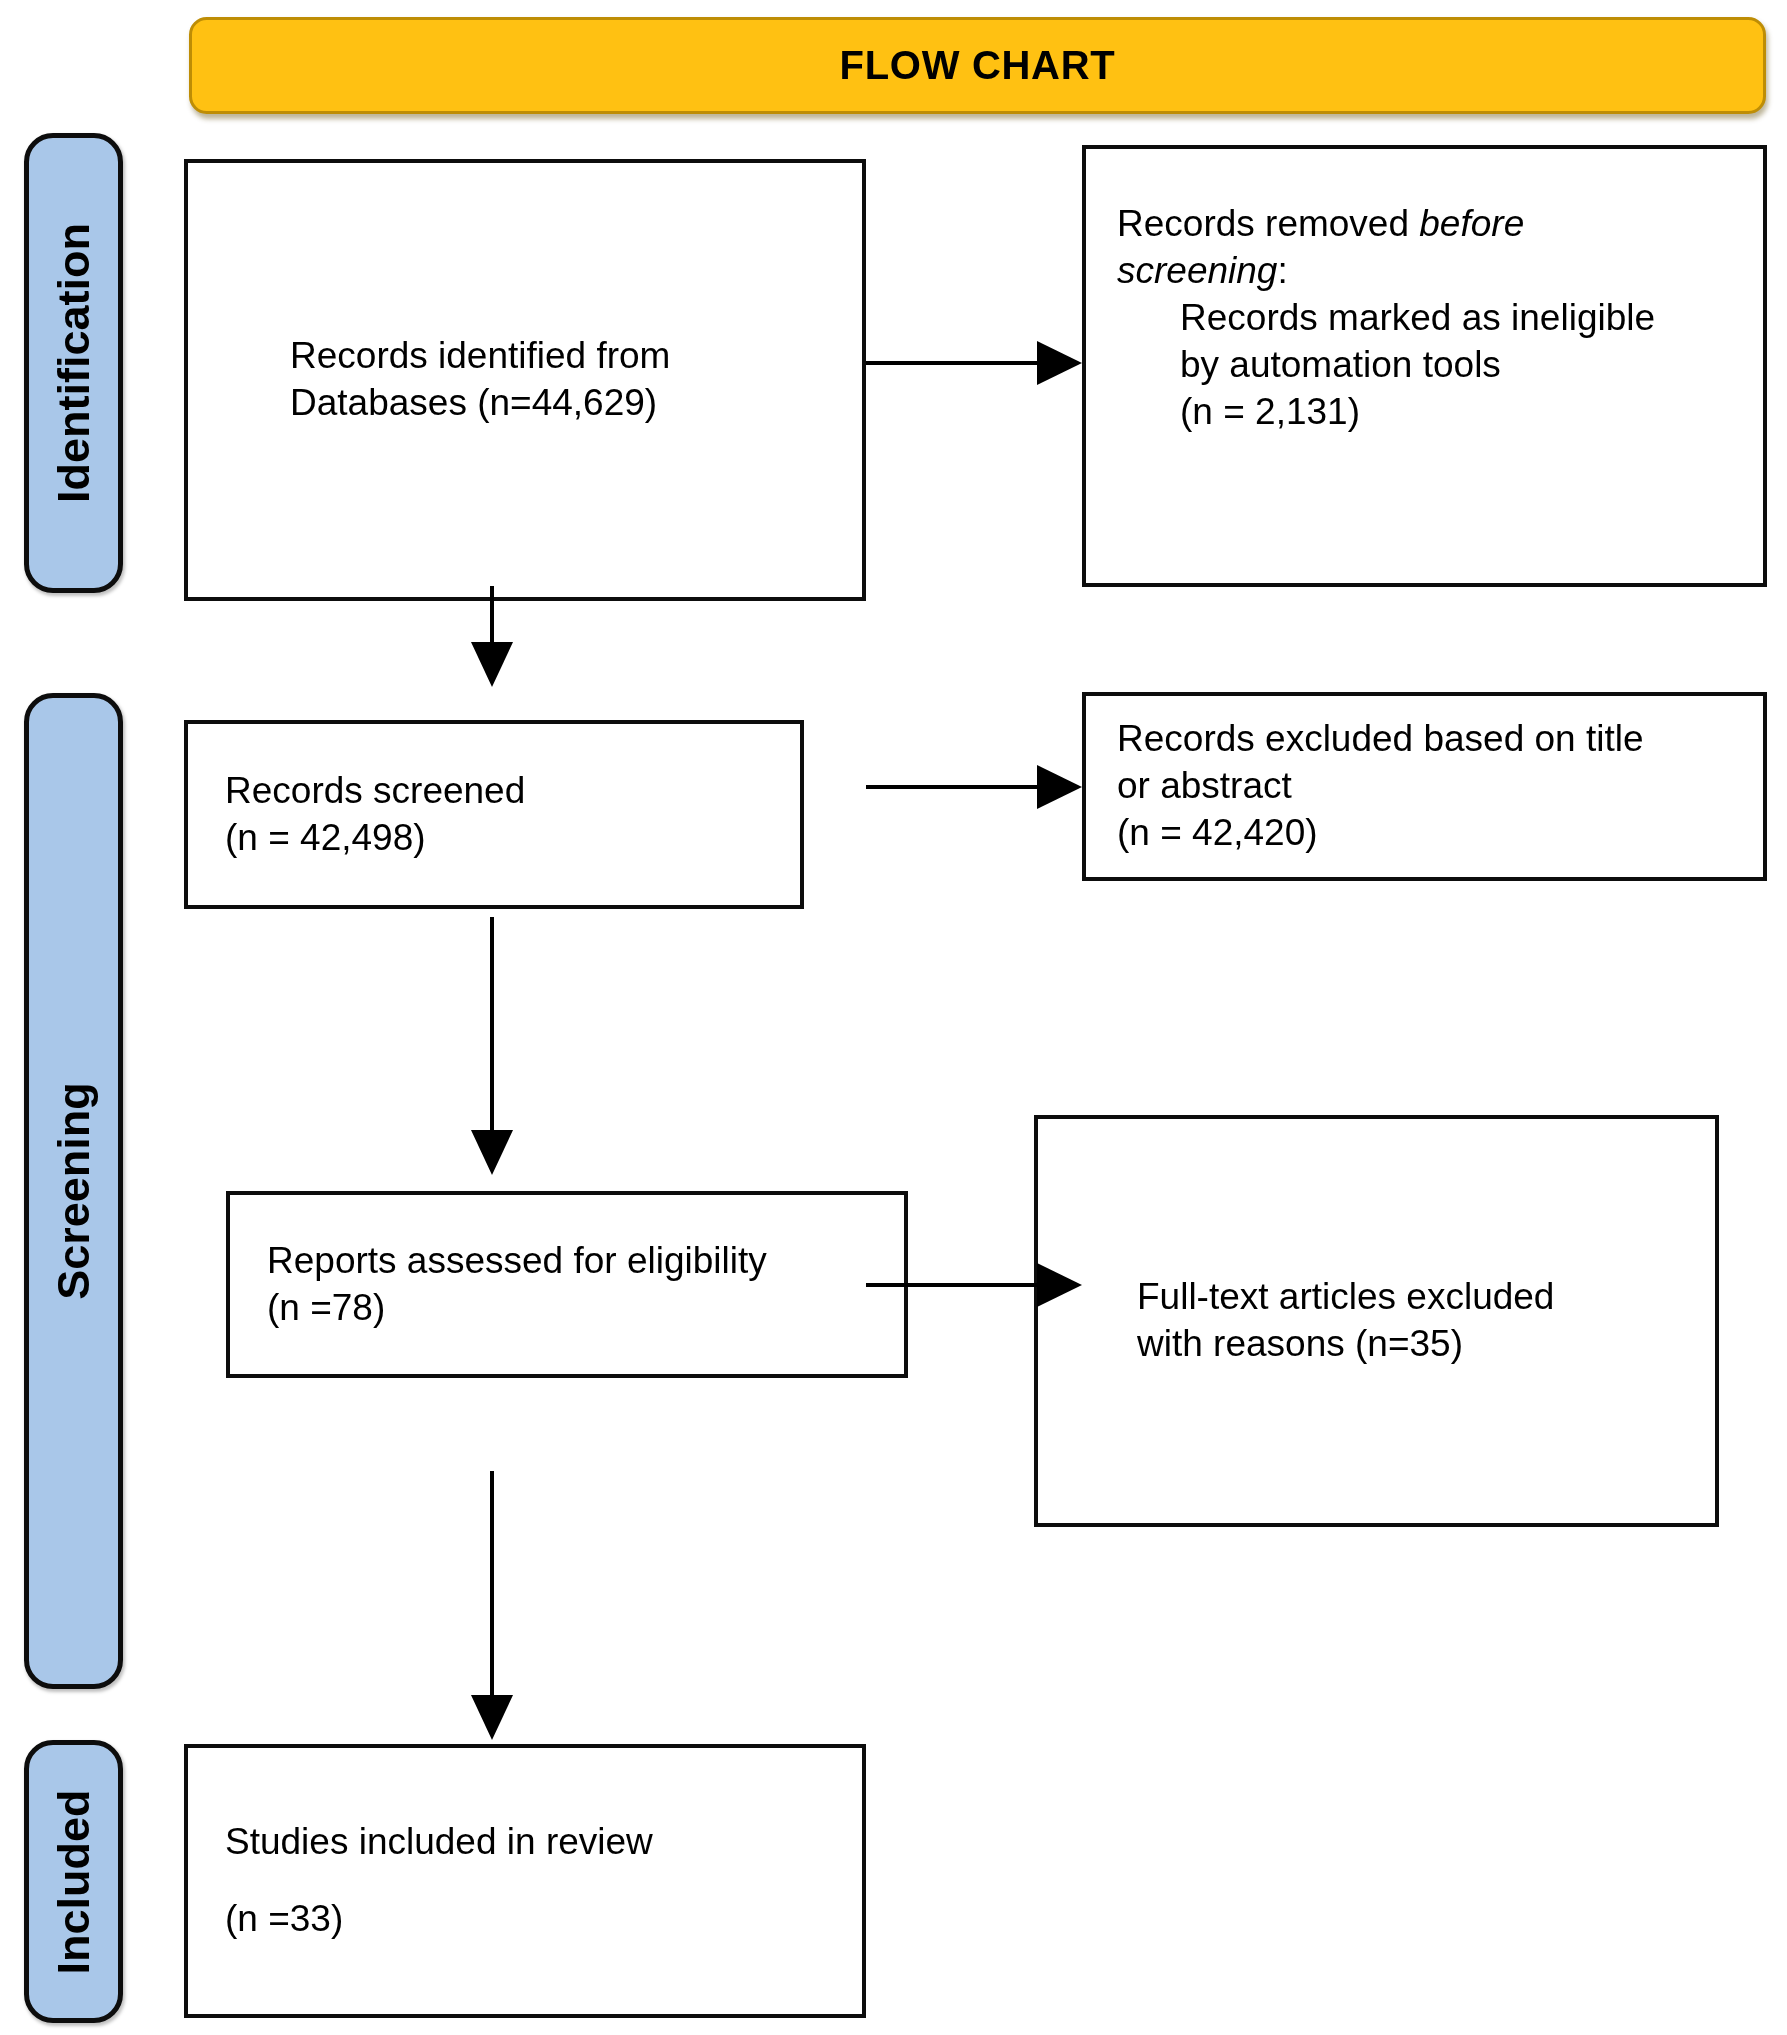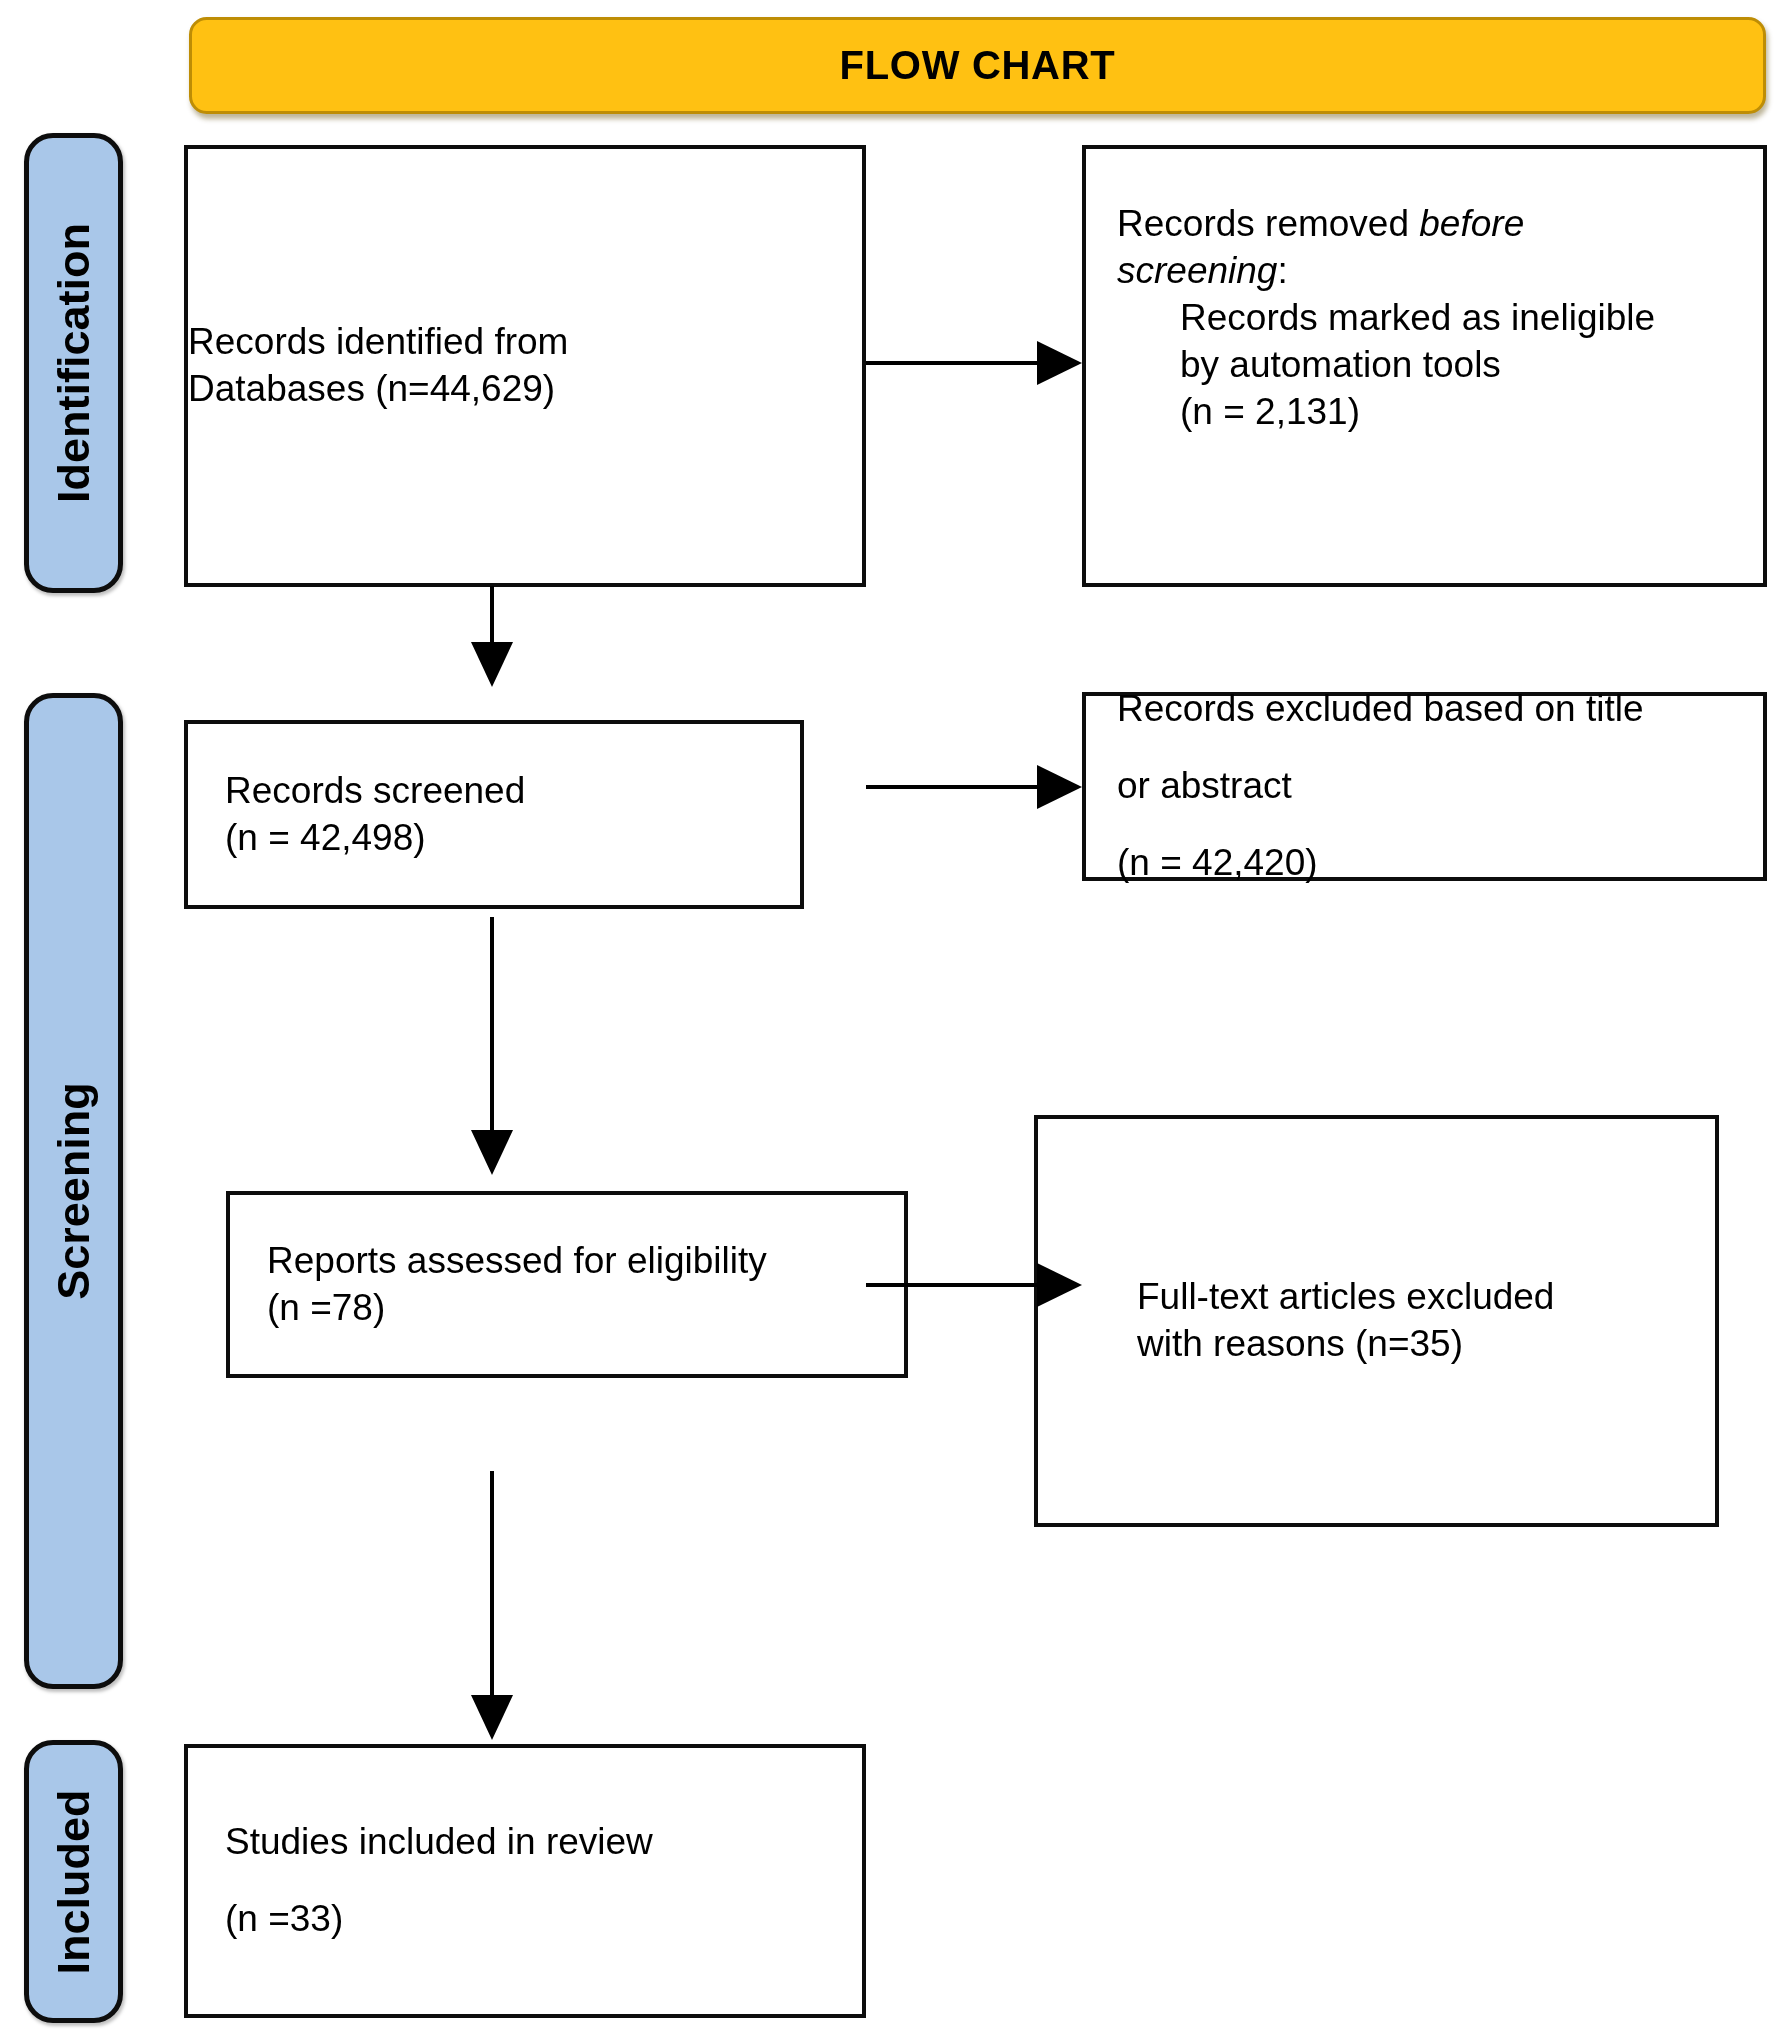--- a/index.html
+++ b/index.html
@@ -28,24 +28,24 @@
   }
   
   .box{
     position:absolute;background:#fff;border:4.8px solid #0d0d0d;
     box-sizing:border-box;display:flex;flex-direction:column;justify-content:center;
     font-size:37px;line-height:1.27;
   }
   .box .line{white-space:nowrap;}
   .indent{margin-left:63px;}
   
-  #box-identified{left:184px;top:145px;width:682px;height:442px;}
+  #box-identified{left:184px;top:159px;width:682px;height:442px;padding-left:102px;}
   #box-removed{left:1082px;top:145px;width:685px;height:442px;padding-left:31px;justify-content:flex-start;padding-top:52px;}
   #box-screened{left:184px;top:692px;width:620px;height:189px;padding-left:37px;margin-top:28px;}
-  #box-excluded-title{left:1082px;top:692px;width:685px;height:189px;padding-left:31px;gap:30px;}
+  #box-excluded-title{left:1082px;top:692px;width:685px;height:189px;padding-left:31px;}
   #box-assessed{left:184px;top:1191px;width:682px;height:187px;padding-left:37px;margin-left:42px;}
   #box-fulltext-excluded{left:1034px;top:1115px;width:685px;height:412px;padding-left:99px;}
   #box-included{left:184px;top:1744px;width:682px;height:274px;padding-left:37px;gap:30px;}
   
   #stage-identification{top:133px;height:460px;}
   #stage-screening{top:693px;height:996px;}
   #stage-included{top:1740px;height:283px;}
   
   .hline{position:absolute;height:4.1px;background:#000;}
   .hhead{position:absolute;width:0;height:0;

